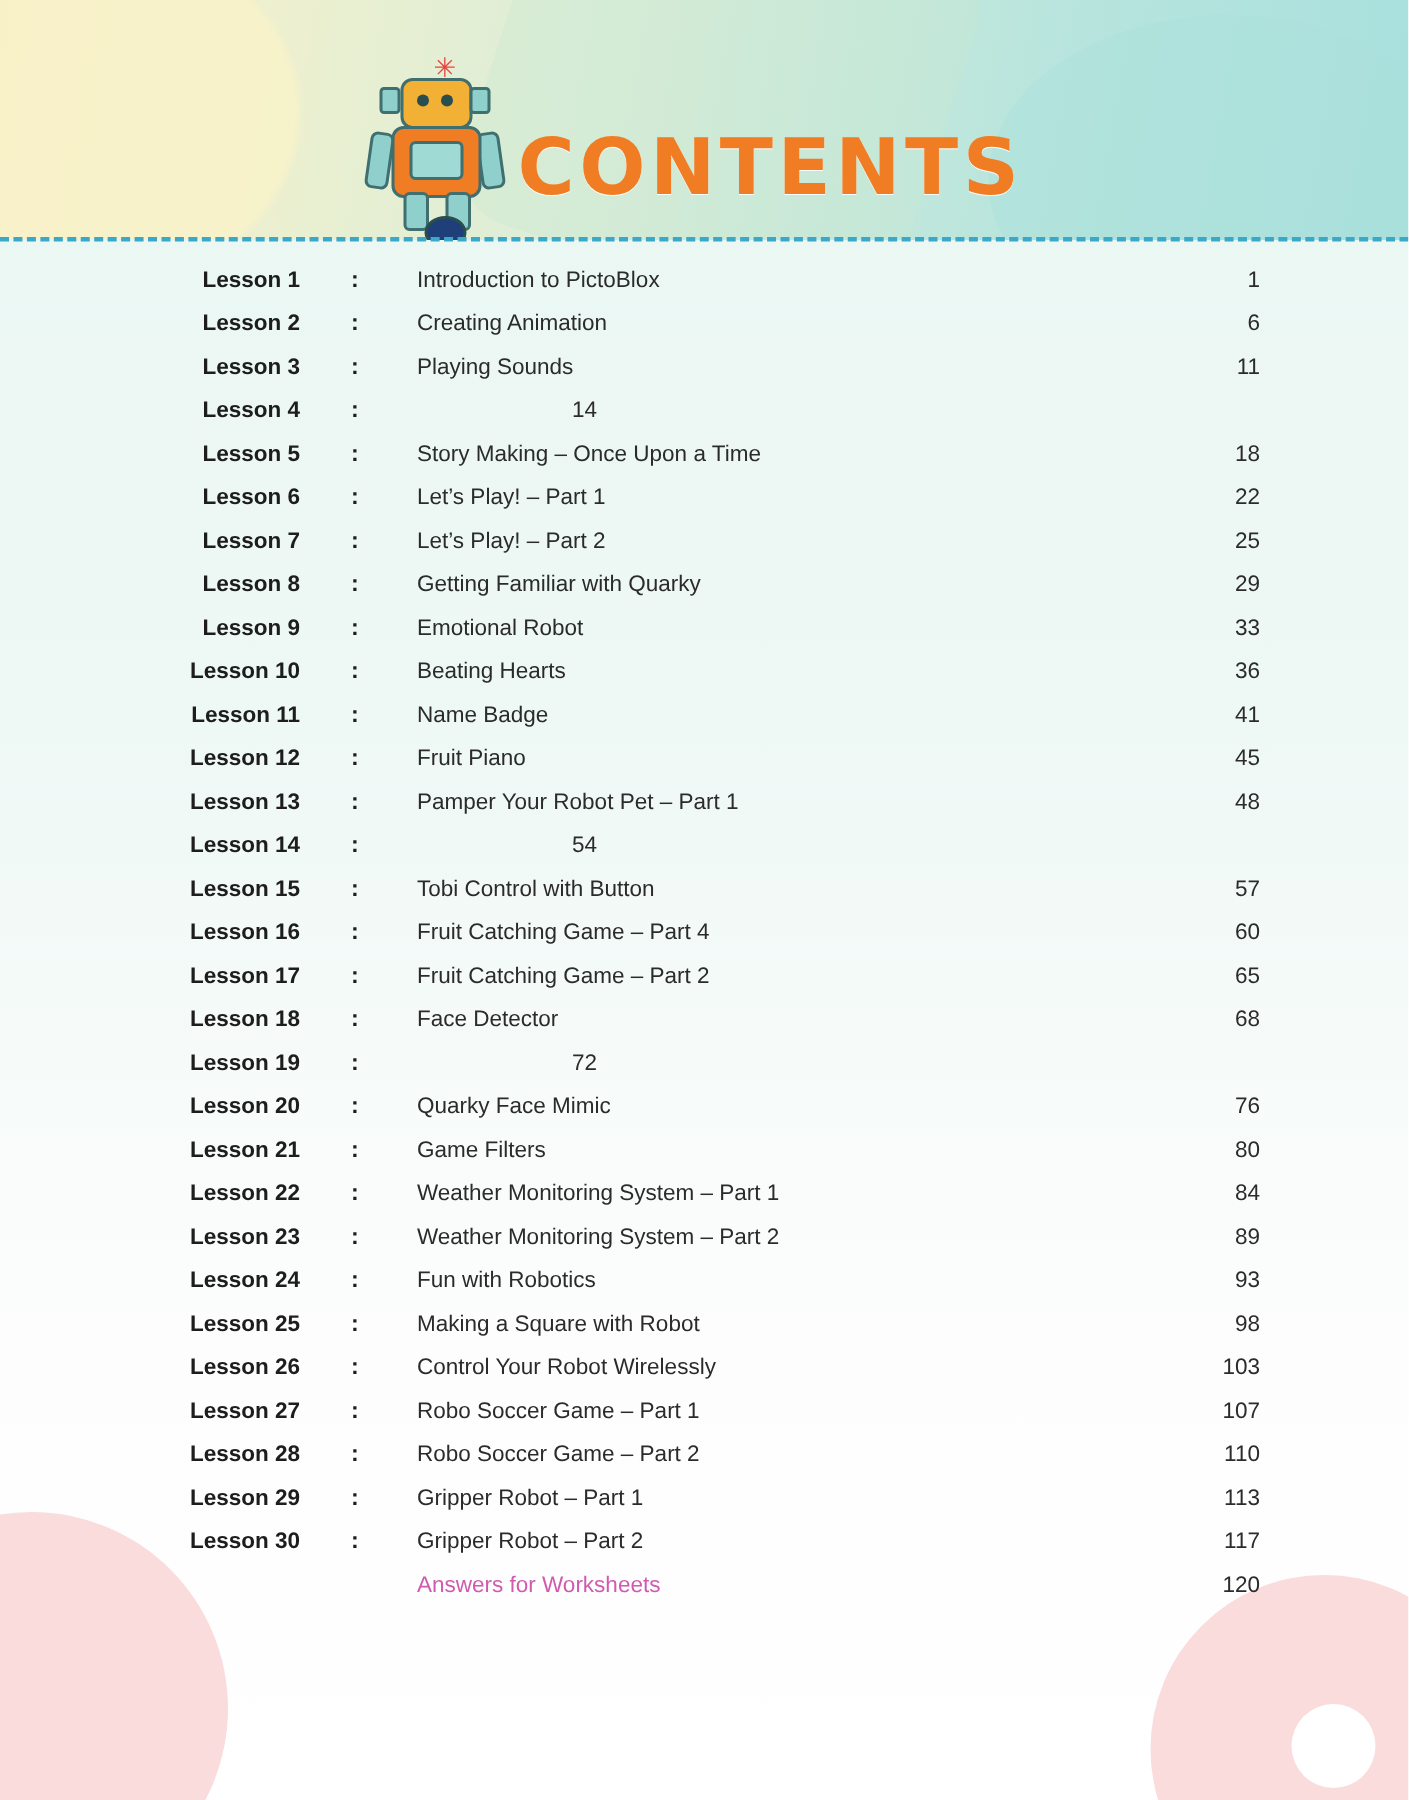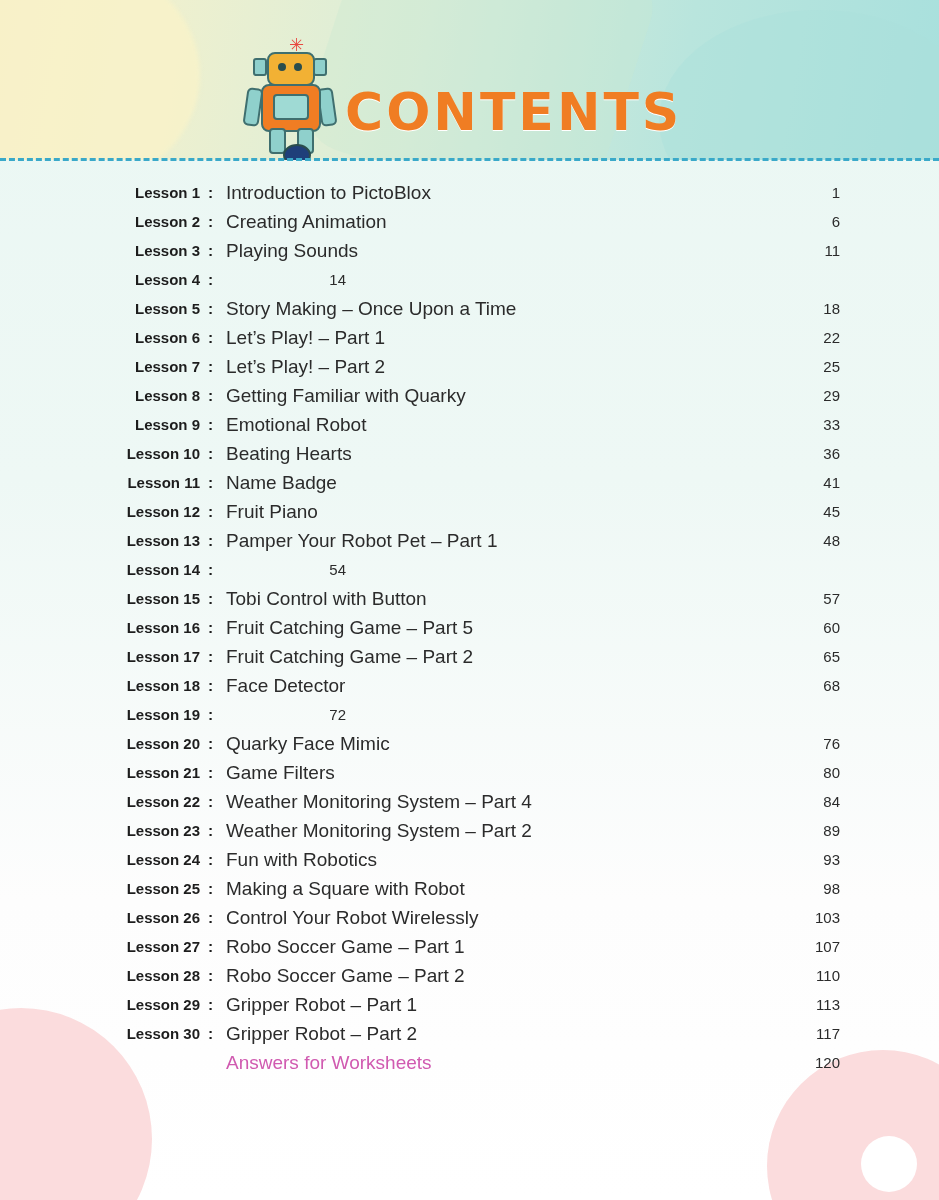--- a/index.html
+++ b/index.html
@@ -183,43 +183,44 @@
   }
 
   
   .toc {
     position: relative;
     padding: 18px 0 0 0;
     z-index: 3;
   }
   .toc-row {
     display: flex;
-    align-items: center;
+    align-items: flex-start;
     height: 29px;
     font-size: 15.5px;
     color: #262626;
+    gap: 26px;
   }
   .lesson-label {
     width: 200px;
     text-align: right;
     font-weight: bold;
     color: #1d1d1d;
     font-size: 15px;
     padding-right: 8px;
   }
   .colon {
     width: 18px;
     text-align: left;
     font-weight: bold;
     color: #1d1d1d;
   }
   .lesson-title {
     flex: 1;
     color: #2b2b2b;
-    font-size: 19px;
+    font-size: 15px;
   }
   .lesson-title.accent {
     color: #d05ab0;
   }
   .page-num {
     width: 120px;
     text-align: right;
     padding-right: 99px;
     color: #2b2b2b;
     font-size: 15px;
@@ -374,21 +375,21 @@
       </div>
       <div class="toc-row">
         <div class="lesson-label">Lesson 15</div>
         <div class="colon">:</div>
         <div class="lesson-title">Tobi Control with Button</div>
         <div class="page-num">57</div>
       </div>
       <div class="toc-row">
         <div class="lesson-label">Lesson 16</div>
         <div class="colon">:</div>
-        <div class="lesson-title">Fruit Catching Game – Part 5</div>
+        <div class="lesson-title">Fruit Catching Game – Part 4</div>
         <div class="page-num">60</div>
       </div>
       <div class="toc-row">
         <div class="lesson-label">Lesson 17</div>
         <div class="colon">:</div>
         <div class="lesson-title">Fruit Catching Game – Part 2</div>
         <div class="page-num">65</div>
       </div>
       <div class="toc-row">
         <div class="lesson-label">Lesson 18</div>
@@ -409,21 +410,21 @@
       </div>
       <div class="toc-row">
         <div class="lesson-label">Lesson 21</div>
         <div class="colon">:</div>
         <div class="lesson-title">Game Filters</div>
         <div class="page-num">80</div>
       </div>
       <div class="toc-row">
         <div class="lesson-label">Lesson 22</div>
         <div class="colon">:</div>
-        <div class="lesson-title">Weather Monitoring System – Part 4</div>
+        <div class="lesson-title">Weather Monitoring System – Part 1</div>
         <div class="page-num">84</div>
       </div>
       <div class="toc-row">
         <div class="lesson-label">Lesson 23</div>
         <div class="colon">:</div>
         <div class="lesson-title">Weather Monitoring System – Part 2</div>
         <div class="page-num">89</div>
       </div>
       <div class="toc-row">
         <div class="lesson-label">Lesson 24</div>

